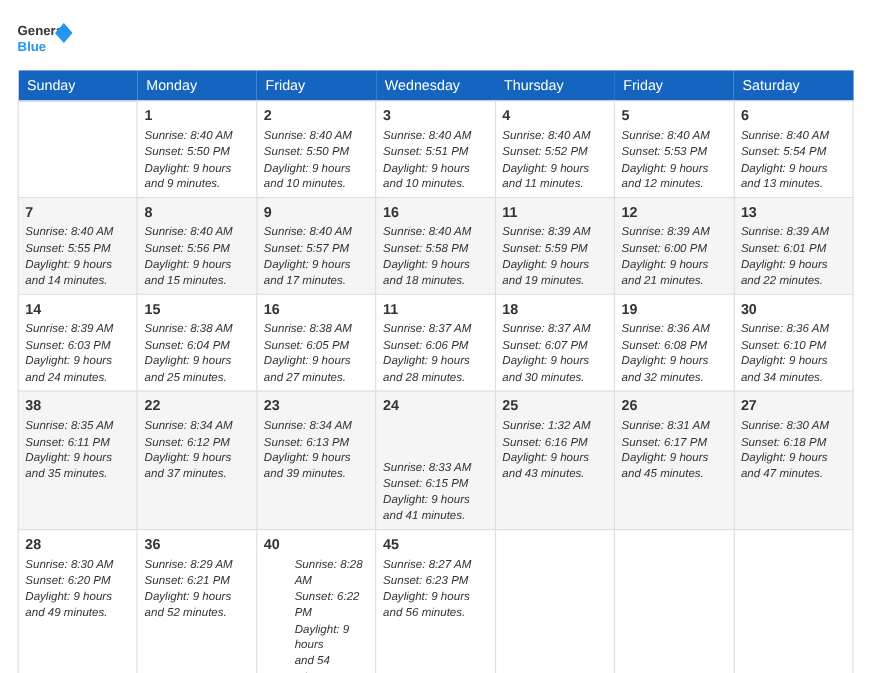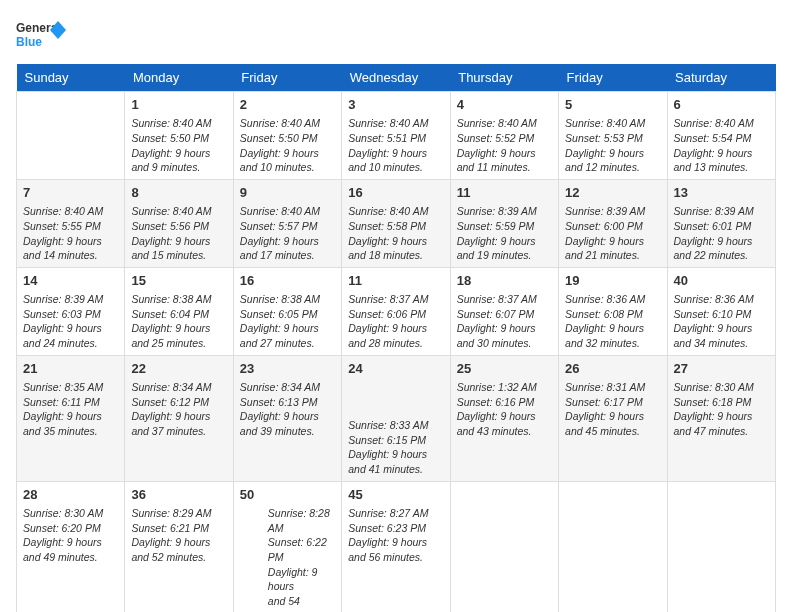--- a/index.html
+++ b/index.html
@@ -241,30 +241,30 @@
 and 30 minutes.</div>
         </td>
         <td>
           <div class="day-num">19</div>
           <div class="day-info" style="white-space: pre-line;">Sunrise: 8:36 AM
 Sunset: 6:08 PM
 Daylight: 9 hours
 and 32 minutes.</div>
         </td>
         <td>
-          <div class="day-num">40</div>
+          <div class="day-num">30</div>
           <div class="day-info" style="white-space: pre-line;">Sunrise: 8:36 AM
 Sunset: 6:10 PM
 Daylight: 9 hours
 and 34 minutes.</div>
         </td>
       </tr>
       <tr>
         <td>
-          <div class="day-num">21</div>
+          <div class="day-num">38</div>
           <div class="day-info" style="white-space: pre-line;">Sunrise: 8:35 AM
 Sunset: 6:11 PM
 Daylight: 9 hours
 and 35 minutes.</div>
         </td>
         <td>
           <div class="day-num">22</div>
           <div class="day-info" style="white-space: pre-line;">Sunrise: 8:34 AM
 Sunset: 6:12 PM
 Daylight: 9 hours
@@ -315,21 +315,21 @@
 and 49 minutes.</div>
         </td>
         <td>
           <div class="day-num">36</div>
           <div class="day-info" style="white-space: pre-line;">Sunrise: 8:29 AM
 Sunset: 6:21 PM
 Daylight: 9 hours
 and 52 minutes.</div>
         </td>
         <td>
-          <div class="day-num">50</div>
+          <div class="day-num">40</div>
           <div class="day-info" style="white-space: pre-line; margin-left: 28px;">Sunrise: 8:28 AM
 Sunset: 6:22 PM
 Daylight: 9 hours
 and 54 minutes.</div>
         </td>
         <td>
           <div class="day-num">45</div>
           <div class="day-info" style="white-space: pre-line;">Sunrise: 8:27 AM
 Sunset: 6:23 PM
 Daylight: 9 hours

